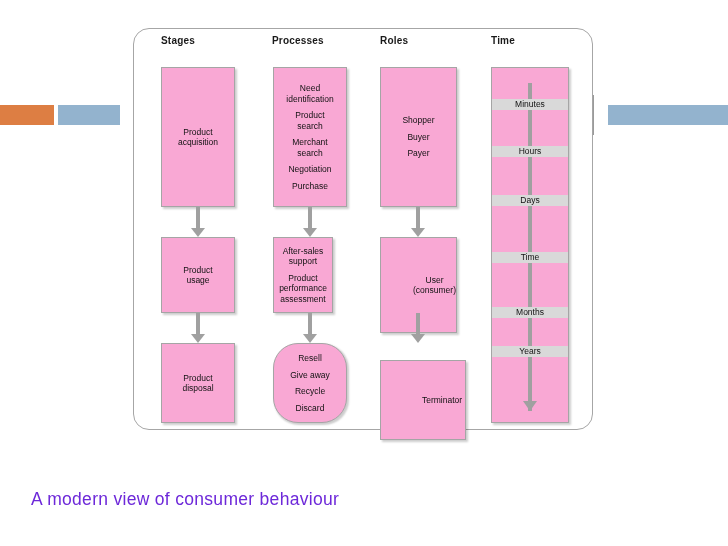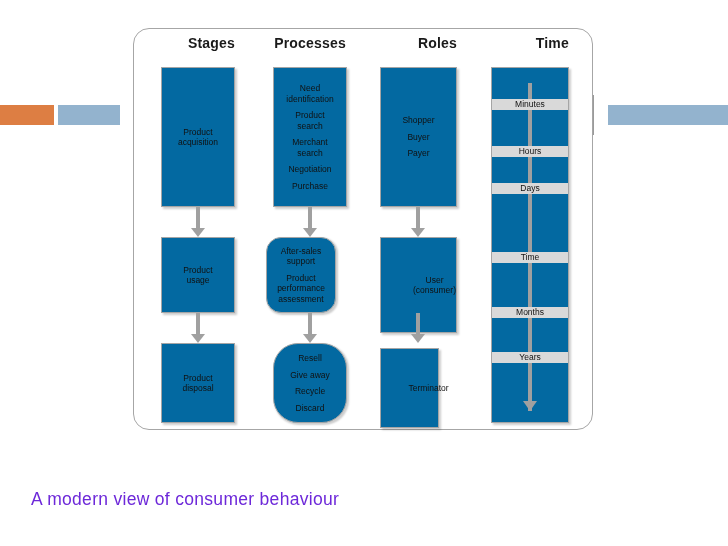--- a/index.html
+++ b/index.html
@@ -56,31 +56,31 @@
     height: 402px;
     border: 1.5px solid #a6a6a6;
     border-radius: 16px;
     box-sizing: border-box;
     background: transparent;
   }
 
   
   .col-header {
     position: absolute;
-    font-size: 14px;
+    font-size: 10px;
     font-weight: bold;
     color: #1a1a1a;
-    text-align: right;
+    text-align: left;
     letter-spacing: 0.2px;
   }
 
   
   .node-box {
     position: absolute;
-    background: #0369a1;
+    background: #f9a8d4;
     border: 1.2px solid #A5A5A5;
     box-sizing: border-box;
     box-shadow: 1.5px 1.5px 2px rgba(0,0,0,0.20);
     display: flex;
     flex-direction: column;
     align-items: center;
     justify-content: center;
     text-align: center;
   }
   .node-line {
@@ -202,21 +202,21 @@
 search</div>
   <div class="node-line">Merchant
 search</div>
   <div class="node-line">Negotiation</div>
   <div class="node-line">Purchase</div>
 </div>
 <div class="connector" style="left:303px; top:207px; height:30px;">
   <div class="shaft" style="height:21px;"></div>
   <div class="head" style="top:21px;"></div>
 </div>
-<div class="node-box dense" style="left:266px; top:237px; width:70px; height:76px;border-radius:15px;">
+<div class="node-box dense" style="left:273px; top:237px; width:60px; height:76px;">
   <div class="node-line">After-sales
 support</div>
   <div class="node-line">Product
 performance
 assessment</div>
 </div>
 <div class="connector" style="left:303px; top:313px; height:30px;">
   <div class="shaft" style="height:21px;"></div>
   <div class="head" style="top:21px;"></div>
 </div>
@@ -237,28 +237,28 @@
   <div class="head" style="top:21px;"></div>
 </div>
 <div class="node-box" style="left:380px; top:237px; width:77px; height:96px;padding-left:32px;">
   <div class="node-line">User
 (consumer)</div>
 </div>
 <div class="connector" style="left:411px; top:313px; height:30px;">
   <div class="shaft" style="height:21px;"></div>
   <div class="head" style="top:21px;"></div>
 </div>
-<div class="node-box" style="left:380px; top:348px; width:59px; height:80px;padding-left:38px;">
+<div class="node-box" style="left:380px; top:360px; width:86px; height:80px;padding-left:38px;">
   <div class="node-line">Terminator</div>
 </div>
 
 <div class="node-box" id="time-box" style="left:491px; top:67px; width:78px; height:356px; justify-content:flex-start;text-decoration:underline;">
   <div class="time-shaft" style="top:15px; height:328px;"></div>
   <div class="time-head" style="top:333px;"></div>
   <div class="time-label" style="top:31px;">Minutes</div>
   <div class="time-label" style="top:78px;">Hours</div>
-  <div class="time-label" style="top:115px;">Days</div>
+  <div class="time-label" style="top:127px;">Days</div>
   <div class="time-label" style="top:184px;">Time</div>
   <div class="time-label" style="top:239px;">Months</div>
-  <div class="time-label" style="top:284px;">Years</div>
+  <div class="time-label" style="top:278px;">Years</div>
 </div>
 
 <div id="caption">A modern view of consumer behaviour</div>
 
 </body></html>

